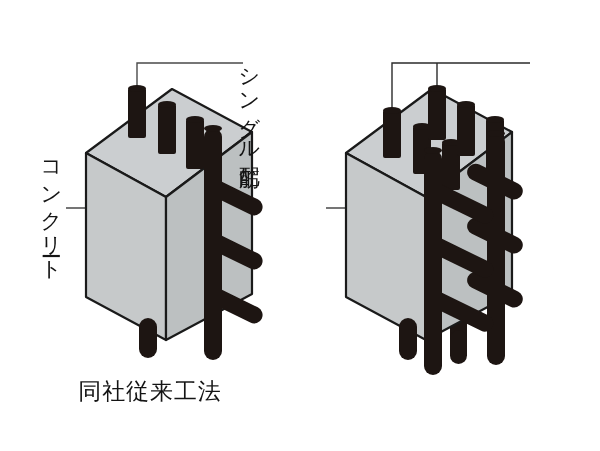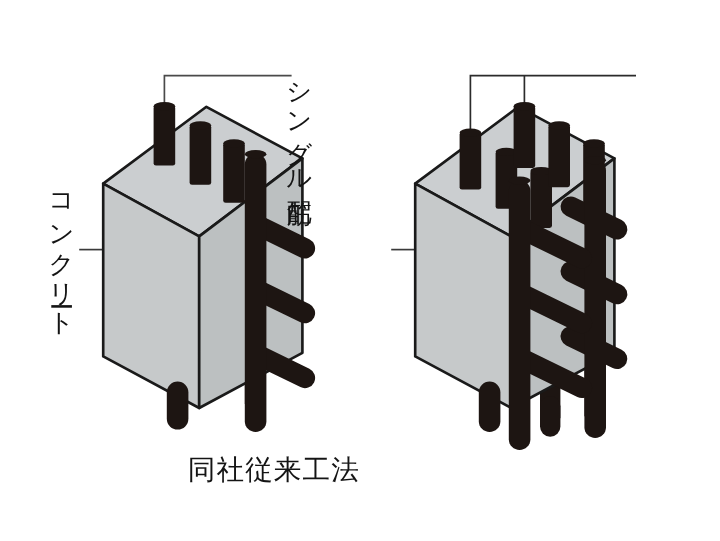--- a/index.html
+++ b/index.html
@@ -56,21 +56,21 @@
   .v-label.dark { color: #141414; }
 
   #label-concrete-left   { left: 40px;  top: 148px; }
   #label-single          { left: 238px; top: 54px;  }
 
   
   .caption {
     position: absolute;
     top: 376px;
     width: 300px;
-    text-align: right;
+    text-align: center;
     font-family: "Liberation Serif", "DejaVu Serif", serif;
     font-size: 23px;
     letter-spacing: 0.04em;
     white-space: nowrap;
   }
   #caption-left  { left: 0;     color: #141414; }
 </style>
 </head>
 <body>
 

